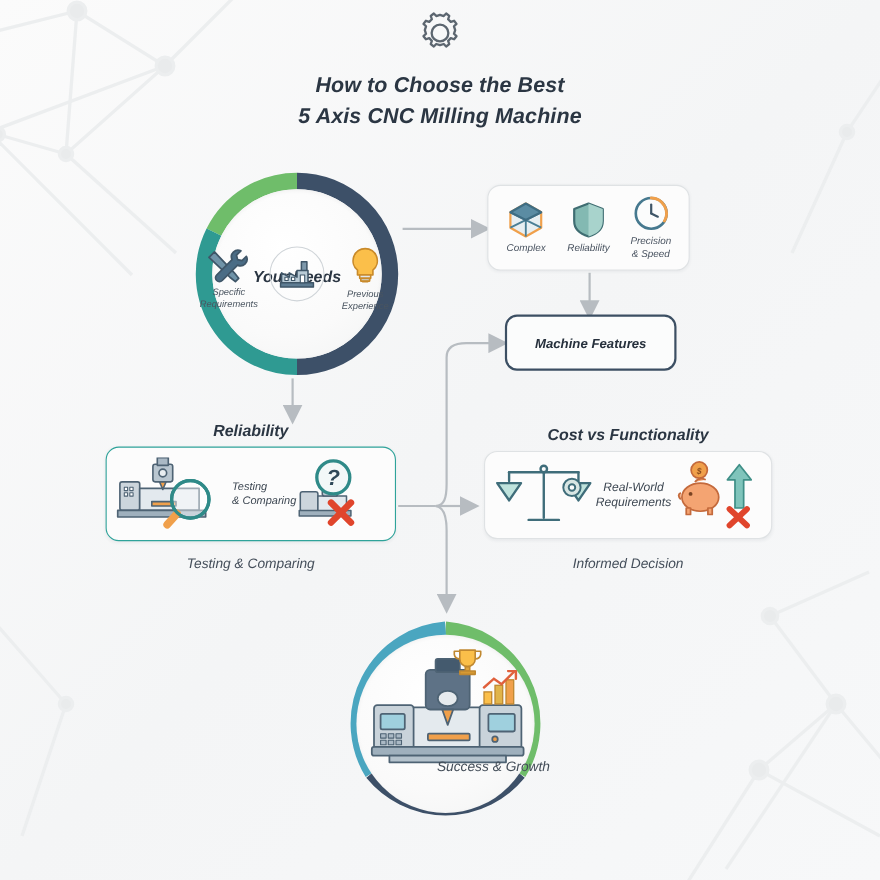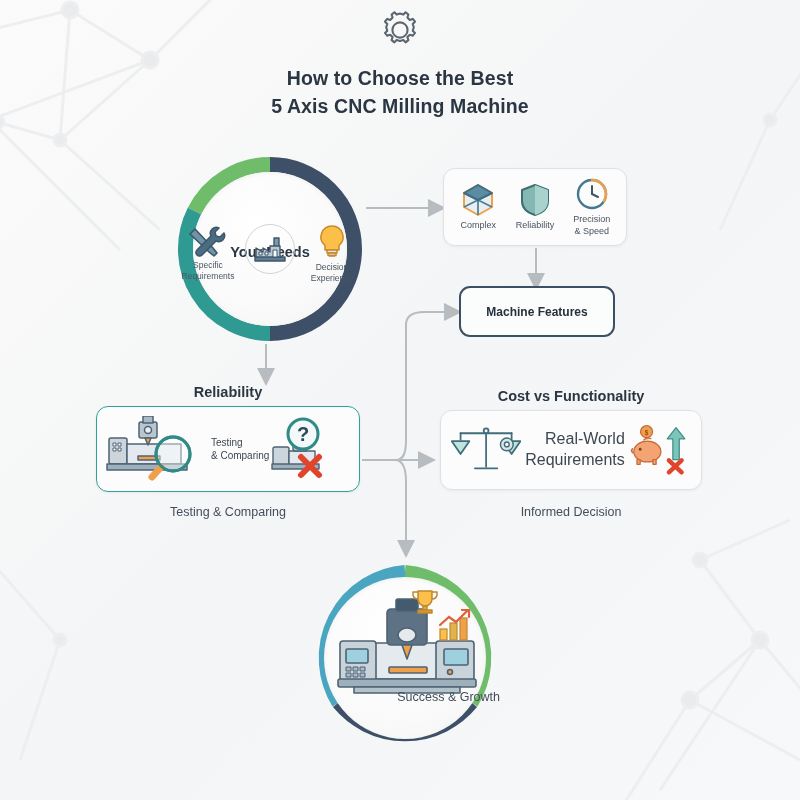--- a/index.html
+++ b/index.html
@@ -7,20 +7,21 @@
     width: 800px; height: 800px;
     font-family: "Liberation Sans", sans-serif;
     background: #f7f8f8;
     overflow: hidden;
   }
   #stage {
     position: relative;
     width: 800px; height: 800px;
     background: linear-gradient(135deg,#fbfbfb 0%,#f4f5f6 50%,#f7f8f9 100%);
     overflow: hidden;
+    font-style: italic;
   }
   #bg-net { position:absolute; inset:0; z-index:0; }
   #layer { position:absolute; inset:0; z-index:2; }
   #links { position:absolute; inset:0; z-index:1; }
 
   
   .header { position:absolute; top:8px; left:0; width:800px; text-align:center; }
   .gear-wrap { display:block; margin:0 auto 12px; }
   .title {
     font-size:19.5px; font-weight:bold; color:#2b3643;
@@ -97,21 +98,21 @@
     left:96px; top:406px; width:264px; height:86px;
     border:1.8px solid #2fa39a; border-radius:12px;
     display:flex; align-items:center; padding:0 8px; gap:2px;
   }
   .eval-text { font-size:10px; color:#3d4752; line-height:1.3; text-align:left; }
 
   #cost-card {
     left:440px; top:410px; width:262px; height:80px;
     display:flex; align-items:center; padding:0 10px; gap:4px;
   }
-  .cost-text { font-size:16px; color:#3d4752; line-height:1.3; text-align:right; }
+  .cost-text { font-size:11px; color:#3d4752; line-height:1.3; text-align:center; }
 
   .svgicon { display:block; }
 </style>
 </head>
 <body>
 
 <div id="stage">
 
   <svg id="bg-net" width="800" height="800">
     <g stroke="#eceeef" stroke-width="3" fill="#e9ebec">
@@ -230,21 +231,21 @@
         <div class="needs-item">
           <svg width="32" height="36" viewBox="0 0 32 36" class="svgicon" style="margin:0 auto">
             <g stroke="#c98a2a" stroke-width="1.5" stroke-linejoin="round">
               <path d="M16 2 a11 11 0 0 1 7 19.5 V26 h-14 v-4.5 A11 11 0 0 1 16 2z" fill="#fbbf4a"></path>
               <path d="M11 26 h10 v3 h-10z" fill="#e2e6ea"></path>
               <path d="M12 29 h8 v2.5 h-8z" fill="#cfd6db"></path>
               <path d="M13.5 32 h5" stroke-linecap="round"></path>
             </g>
           </svg>
           <div class="ilabel">
-            <div>Decision</div>
+            <div>Previous</div>
             <div>Experience</div>
           </div>
         </div>
 
       </div>
     </div>
 
     <div id="needs-out" class="card">
 
       <div class="feat">

